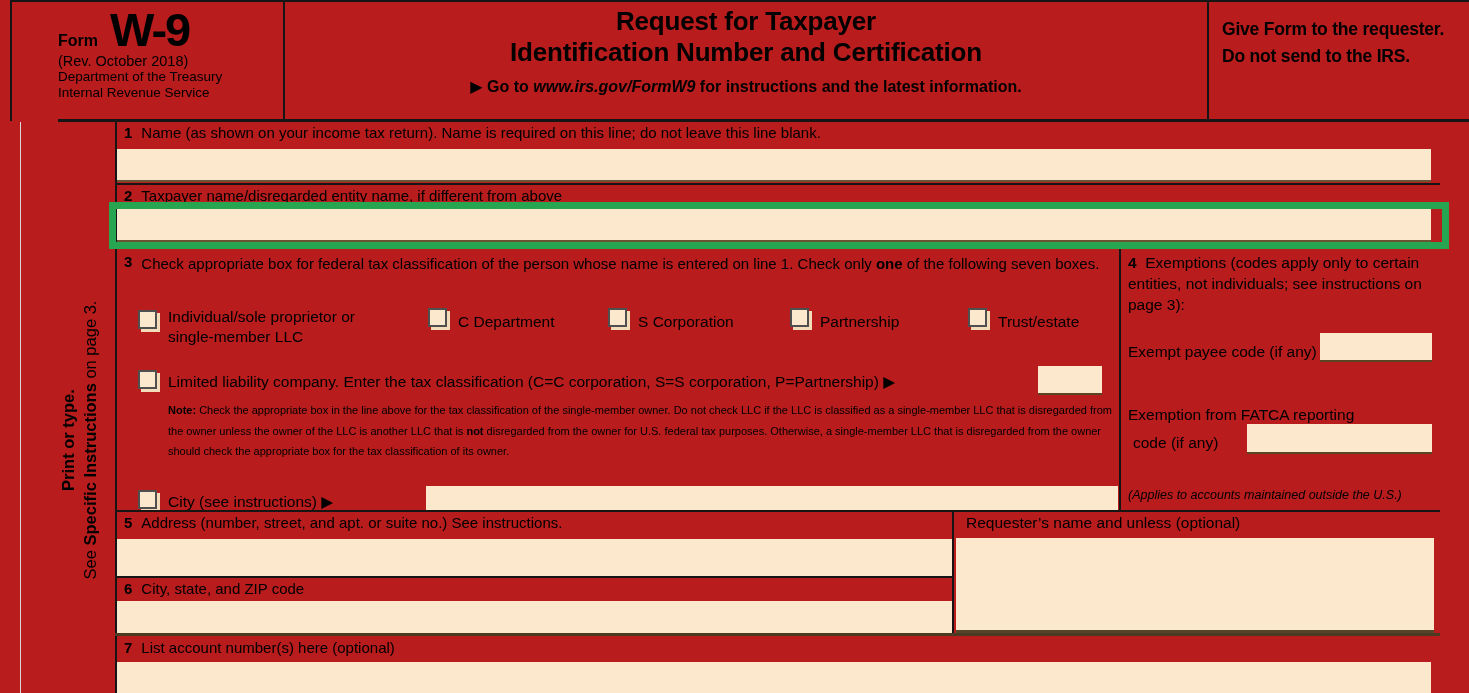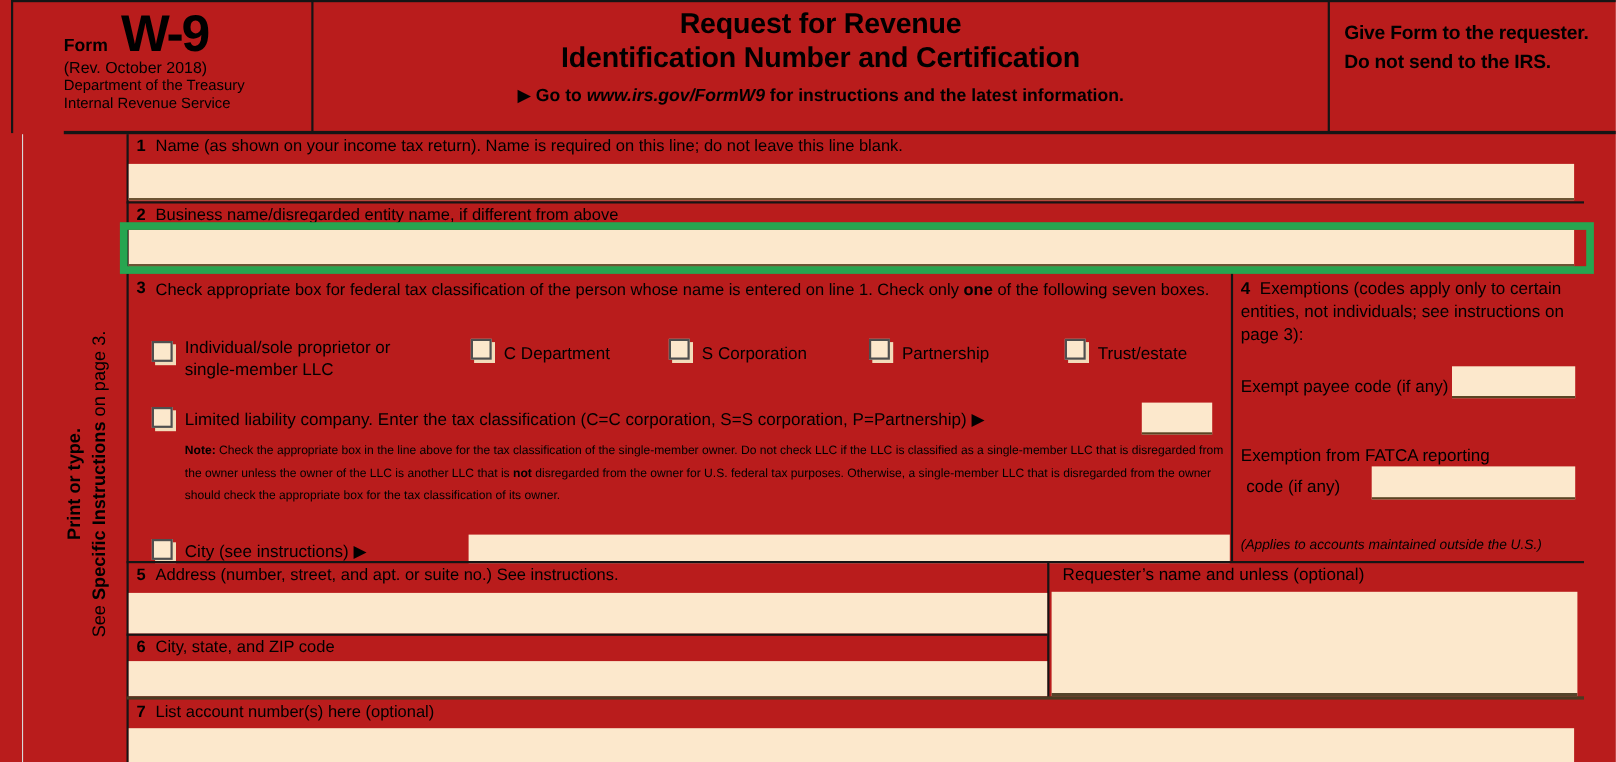--- a/index.html
+++ b/index.html
@@ -55,21 +55,21 @@
       <span class="form-num">W-9</span>
     </div>
     <div class="rev">(Rev. October 2018)</div>
     <div class="dept">Department of the Treasury</div>
     <div class="dept">Internal Revenue Service</div>
   </div>
 
   <div class="abs line" style="left:283px;top:0;width:2px;height:121px;"></div>
 
   <div class="abs" style="left:285px;top:6px;width:922px;text-align:center;">
-    <div class="title">Request for Revenue</div>
+    <div class="title">Request for Taxpayer</div>
     <div class="title">Identification Number and Certification</div>
     <div class="goto">
       <span>▶ Go to </span><i>www.irs.gov/FormW9</i><span> for instructions and the latest information.</span>
     </div>
   </div>
 
   <div class="abs line" style="left:1207px;top:0;width:2px;height:121px;"></div>
 
   <div class="abs give" style="left:1222px;top:16px;width:228px;">Give Form to the requester. Do not send to the IRS.</div>
 
@@ -84,21 +84,21 @@
 
   <div class="abs numlbl" style="left:124px;top:124px;">
     <span class="num">1</span>
     <span class="lbl">Name (as shown on your income tax return). Name is required on this line; do not leave this line blank.</span>
   </div>
   <div class="abs field" style="left:117px;top:149px;width:1314px;height:33px;"></div>
   <div class="abs line" style="left:115px;top:183px;width:1325px;height:2px;"></div>
 
   <div class="abs numlbl" style="left:124px;top:187px;">
     <span class="num">2</span>
-    <span class="lbl">Business name/disregarded entity name, if different from above</span>
+    <span class="lbl">Taxpayer name/disregarded entity name, if different from above</span>
   </div>
   <div class="abs field" style="left:117px;top:209px;width:1314px;height:33px;"></div>
   <div class="abs greenbox" style="left:109px;top:202px;width:1340px;height:47px;"></div>
 
   <div class="abs line" style="left:1119px;top:249px;width:2px;height:261px;"></div>
 
   <div class="abs numlbl" style="left:124px;top:253px;width:1000px;">
     <span class="num">3</span>
     <span class="para" style="white-space:normal;"><span>Check appropriate box for federal tax classification of the person whose name is entered on line 1. Check only </span><b>one</b><span> of the following seven boxes.</span></span>
   </div>

